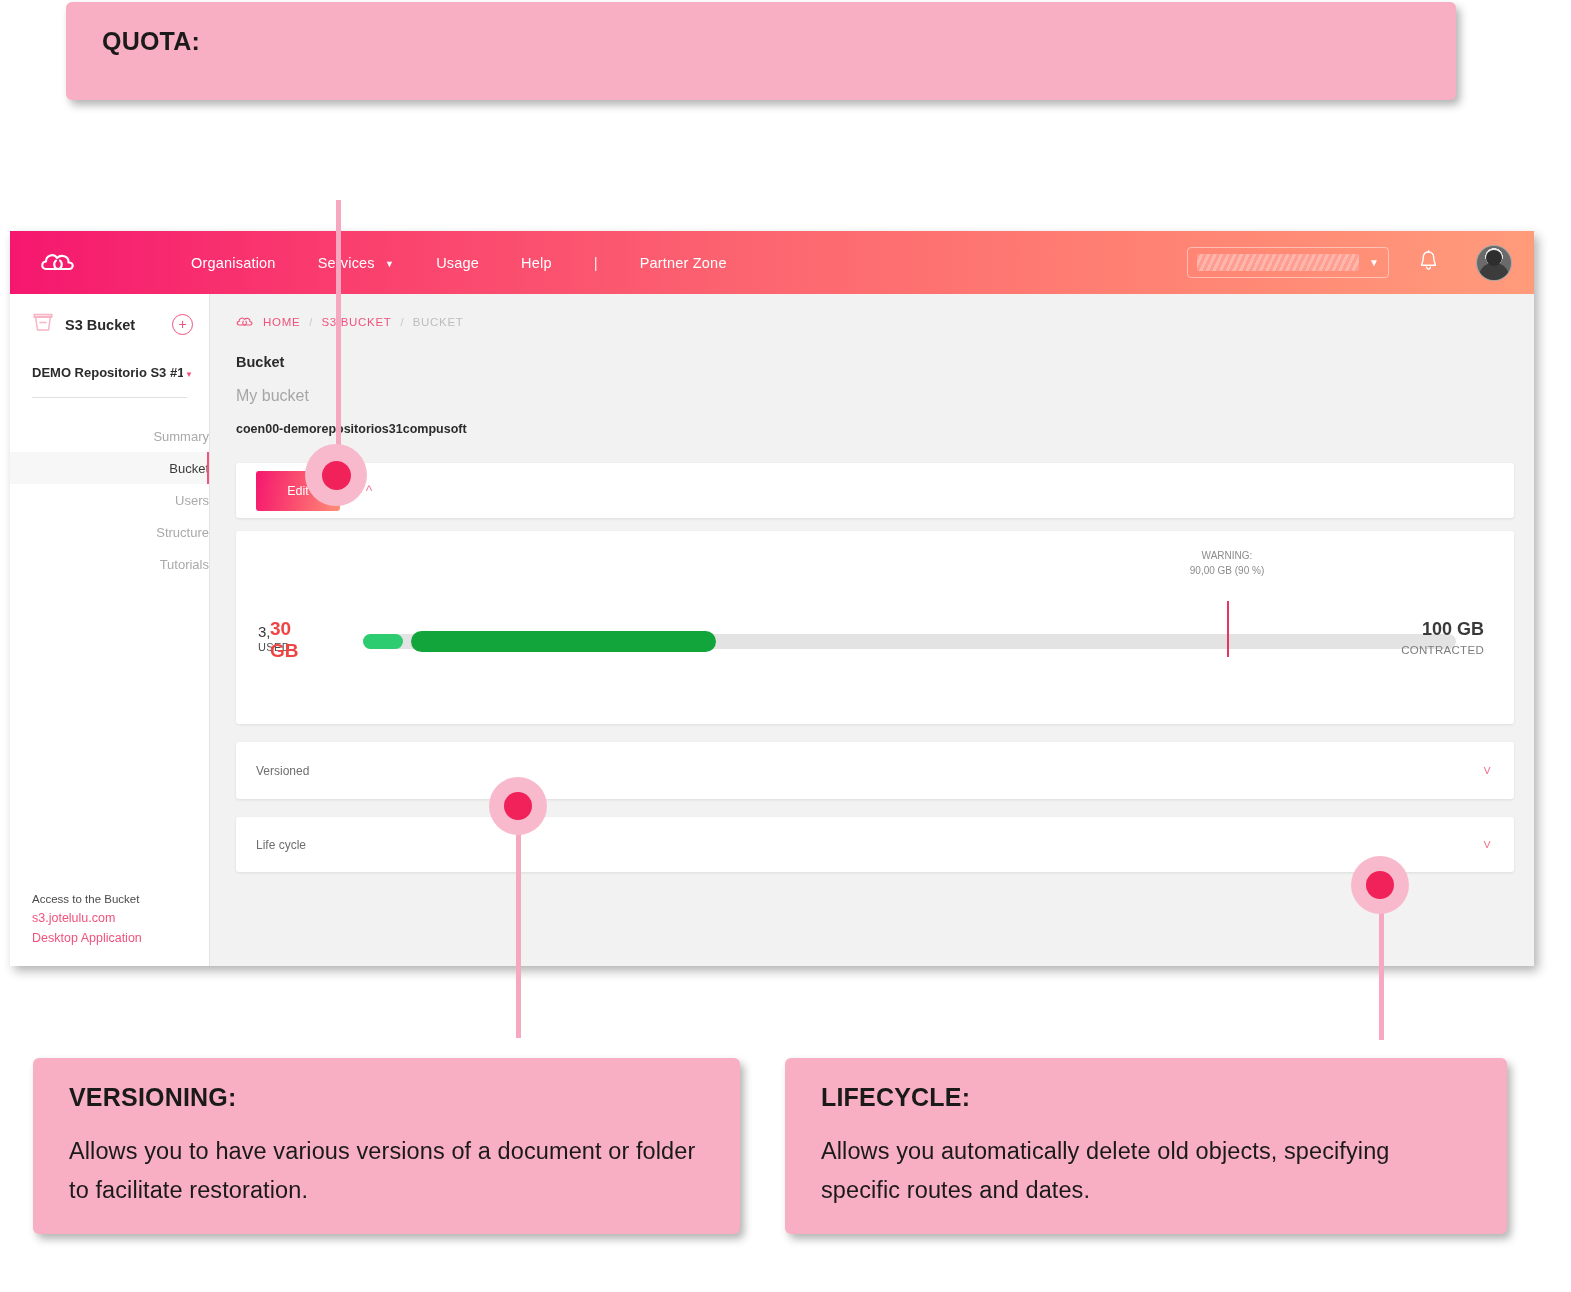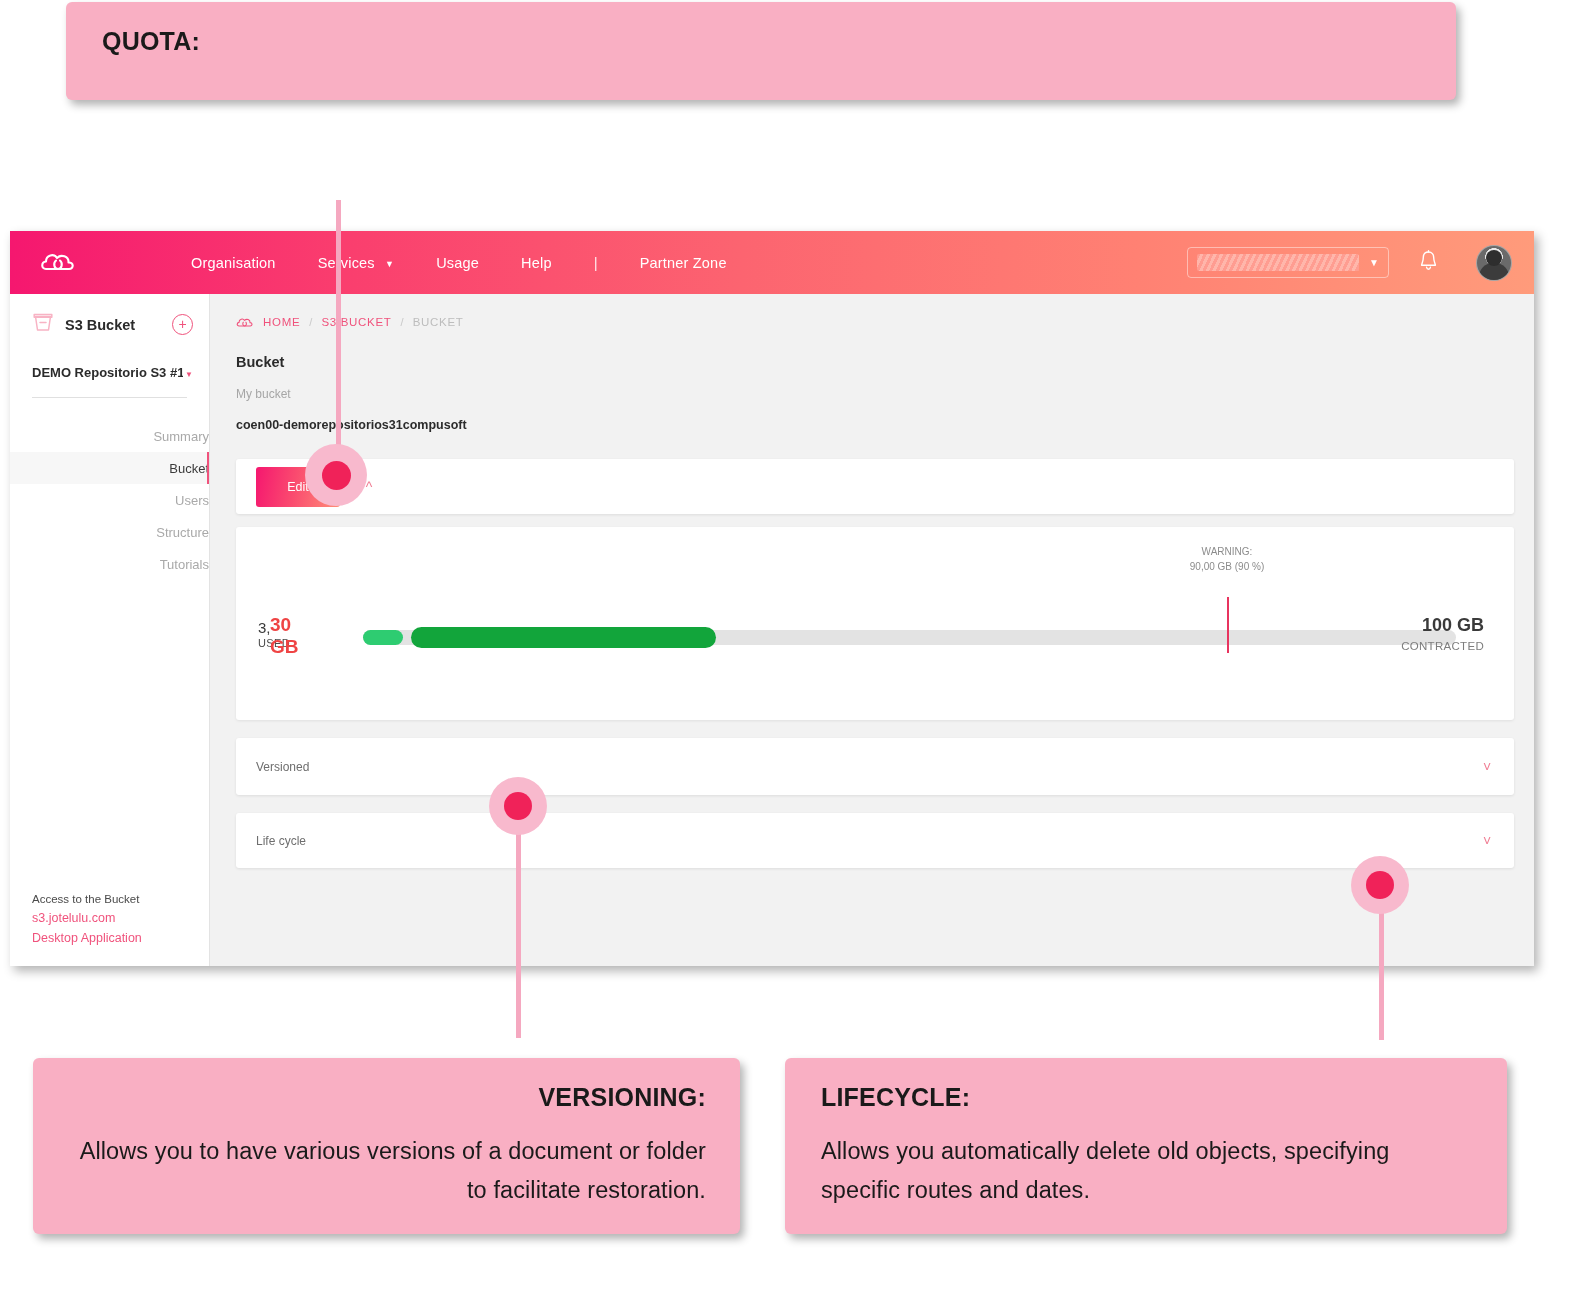--- a/index.html
+++ b/index.html
@@ -36,21 +36,21 @@
     line-height: 1.1;
   }
   .callout-body {
     font-size: 23.5px;
     color: #1a1a1a;
     line-height: 1.68;
     letter-spacing: 0.1px;
   }
 
   #callout-quota    { left: 66px;  top: 2px;    width: 1390px; }
-  #callout-version  { left: 33px;  top: 1058px; width: 707px; text-align: right;  }
+  #callout-version  { left: 33px;  top: 1058px; width: 707px;  }
   #callout-lifecycle{ left: 785px; top: 1058px; width: 722px;  }
 
   
   .connector {
     position: absolute;
     width: 5px;
     background: #F5A8C0;
     z-index: 35;
   }
   #conn-quota     { left: 336px;  top: 200px;  height: 280px; }
@@ -217,31 +217,31 @@
   }
 
   
   #main {
     flex: 1;
     background: #F2F2F2;
     padding: 22px 20px 0 26px;
     overflow: hidden;
   }
 
-  #breadcrumb { display: flex; align-items: flex-end; margin-bottom: 26px; }
+  #breadcrumb { display: flex; align-items: flex-start; margin-bottom: 26px; }
   .crumb {
     font-size: 11.5px; letter-spacing: .7px;
     color: #F0527C; cursor: pointer;
   }
   .crumb.current { color: #BDBDBD; cursor: default; }
   .crumb-sep { font-size: 11px; color: #C9C9C9; margin: 0 9px; }
   #breadcrumb-home-icon { margin-right: 9px; display: flex; }
 
   #page-title { font-size: 14.5px; font-weight: bold; color: #2b2b2b; }
-  #page-subtitle { font-size: 12px; color: #A6A6A6; margin-top: 17px; }
+  #page-subtitle { font-size: 16px; color: #A6A6A6; margin-top: 17px; }
   #bucket-name { font-size: 12.5px; font-weight: bold; color: #2b2b2b; margin-top: 17px; }
 
   .panel {
     background: #ffffff;
     border-radius: 3px;
     box-shadow: 0 1px 3px rgba(0,0,0,0.09);
     display: flex; align-items: center;
     padding: 0 18px 0 20px;
     position: relative;
   }

